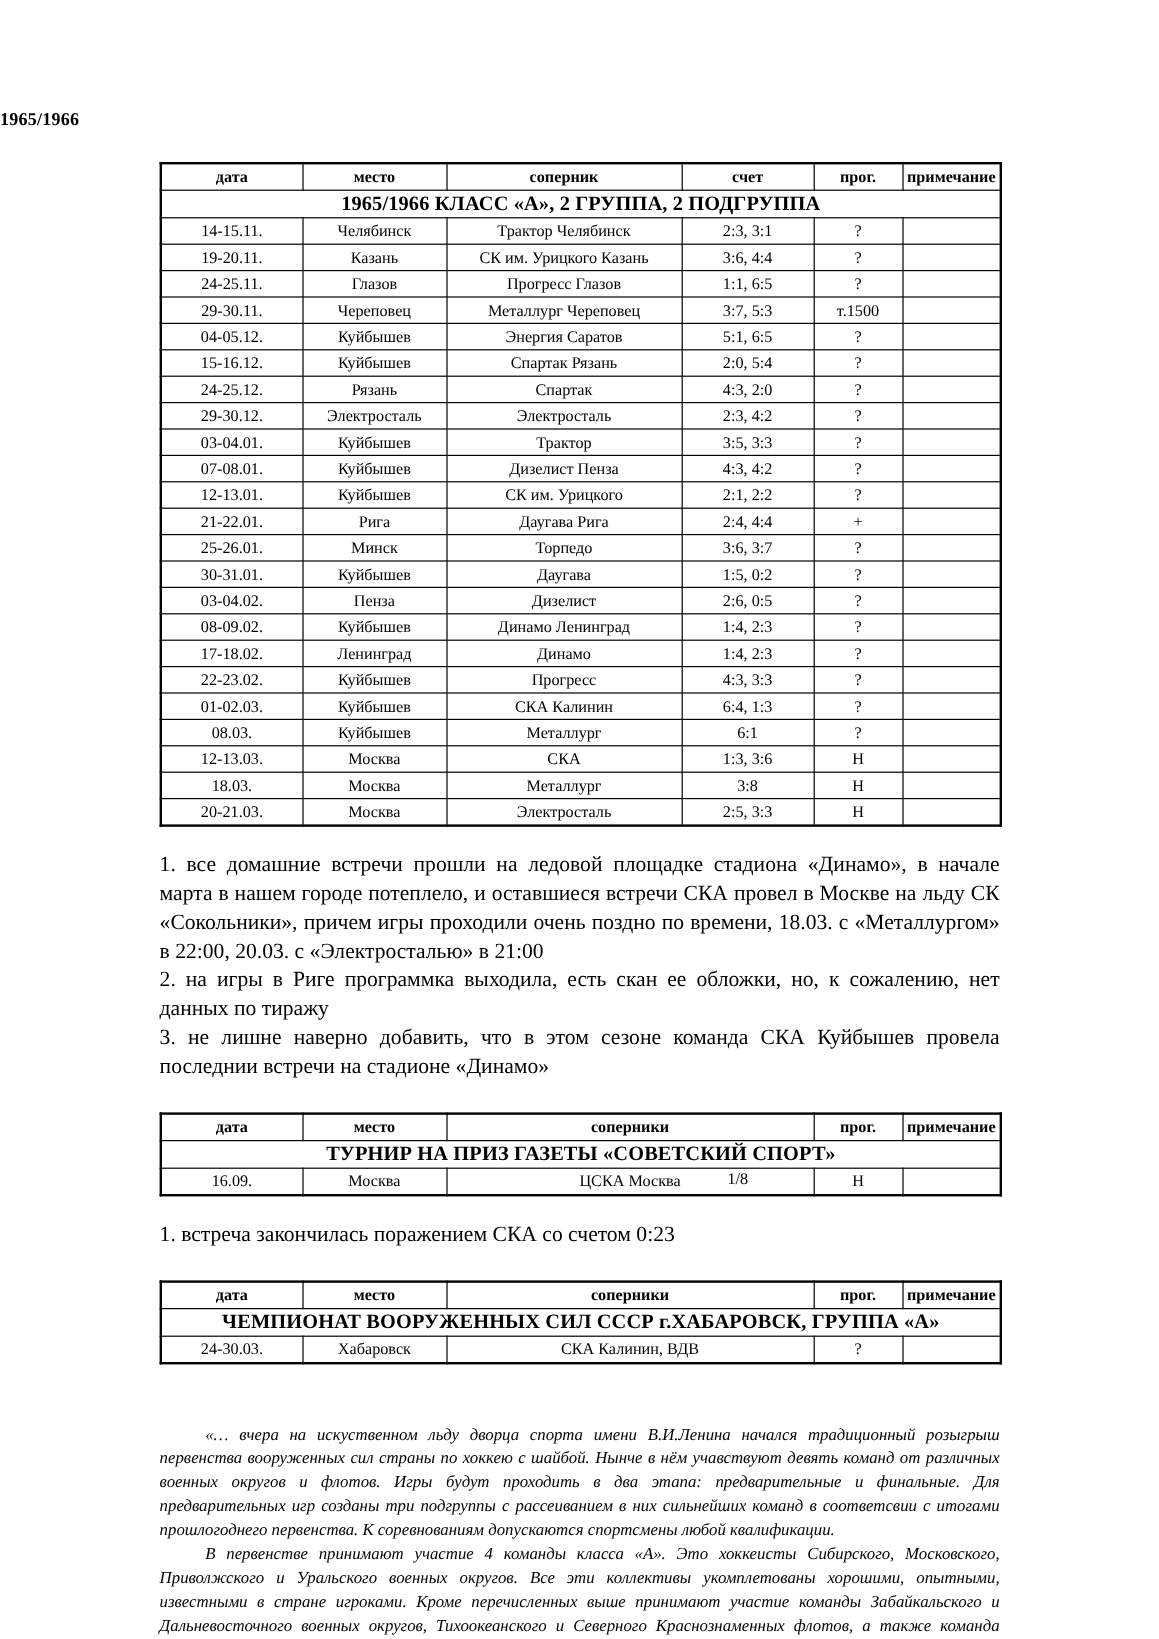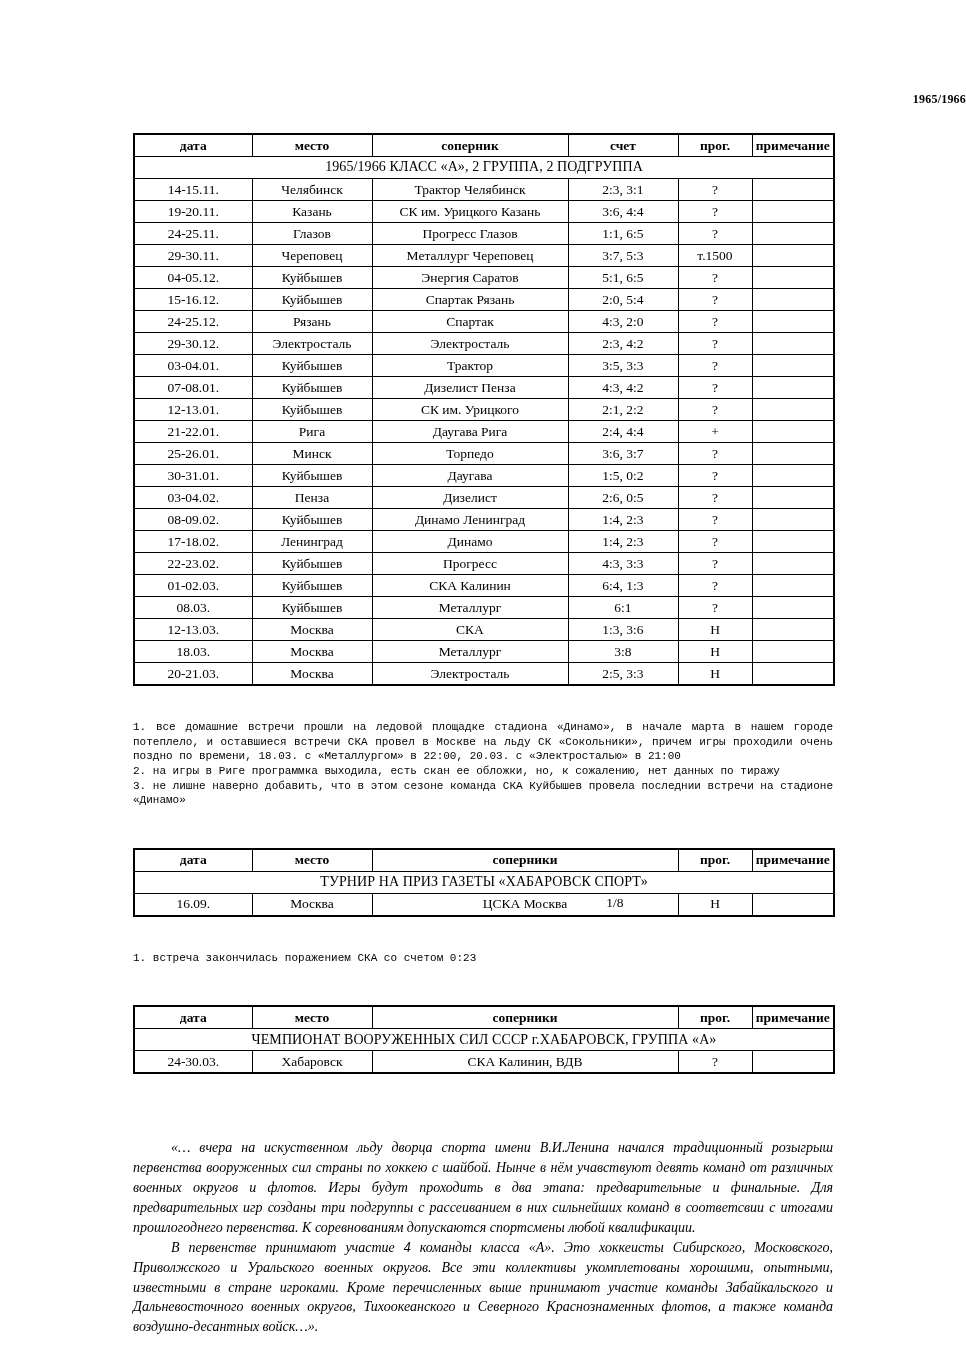--- a/index.html
+++ b/index.html
@@ -16,22 +16,22 @@
     overflow: hidden;
   }
   .page {
     position: relative;
     width: 966px;
     height: 1366px;
     box-sizing: border-box;
     padding: 0;
   }
   .doc-title {
-    text-align: right;
-    font-size: 12px;
+    text-align: left;
+    font-size: 15px;
     font-weight: bold;
     margin: 0;
     padding-top: 92px;
     letter-spacing: 0.2px;
   }
 
   
   .sched-wrap {
     width: 700px;
     margin: 0 auto;
@@ -53,22 +53,22 @@
     line-height: 1.18;
     height: 19px;
     font-weight: normal;
     white-space: nowrap;
     overflow: hidden;
   }
   table.sched thead th {
     font-weight: bold;
   }
   tr.section-row td {
-    font-weight: normal;
-    font-size: 14px;
+    font-weight: bold;
+    font-size: 17px;
     letter-spacing: 0.1px;
   }
 
   
   .t1 col.c-date  { width: 118px; }
   .t1 col.c-place { width: 120px; }
   .t1 col.c-opp   { width: 196px; }
   .t1 color, .t1 col.c-score { width: 110px; }
   .t1 col.c-prog  { width: 74px; }
   .t1 col.c-note  { width: 82px; }
@@ -85,25 +85,24 @@
   }
   .opp-cell .round-tag {
     position: absolute;
     right: 54px;
     top: 1px;
   }
 
   
   .notes {
     width: 700px;
-    margin: 14px auto;
-    font-size: 11px;
+    margin: 0 auto;
+    font-size: 18px;
     line-height: 1.33;
     text-align: justify;
-    font-family: Liberation Mono, monospace;
   }
   .notes p {
     margin: 0;
   }
   .spacer-16 { height: 16px; }
   .spacer-20 { height: 20px; }
   .spacer-26 { height: 26px; }
   .spacer-34 { height: 34px; }
 
   
@@ -364,21 +363,21 @@
         <tr>
           <th>дата</th>
           <th>место</th>
           <th>соперники</th>
           <th>прог.</th>
           <th>примечание</th>
         </tr>
       </thead>
       <tbody id="t2-body">
         <tr class="section-row">
-          <td colspan="5">ТУРНИР НА ПРИЗ ГАЗЕТЫ «ХАБАРОВСК СПОРТ»</td>
+          <td colspan="5">ТУРНИР НА ПРИЗ ГАЗЕТЫ «СОВЕТСКИЙ СПОРТ»</td>
         </tr>
       <tr>
             <td>16.09.</td>
             <td>Москва</td>
             <td class="opp-cell"><span>ЦСКА Москва</span><span class="round-tag">1/8</span></td>
             <td>Н</td>
             <td></td>
           </tr>
         </tbody>
     </table>

